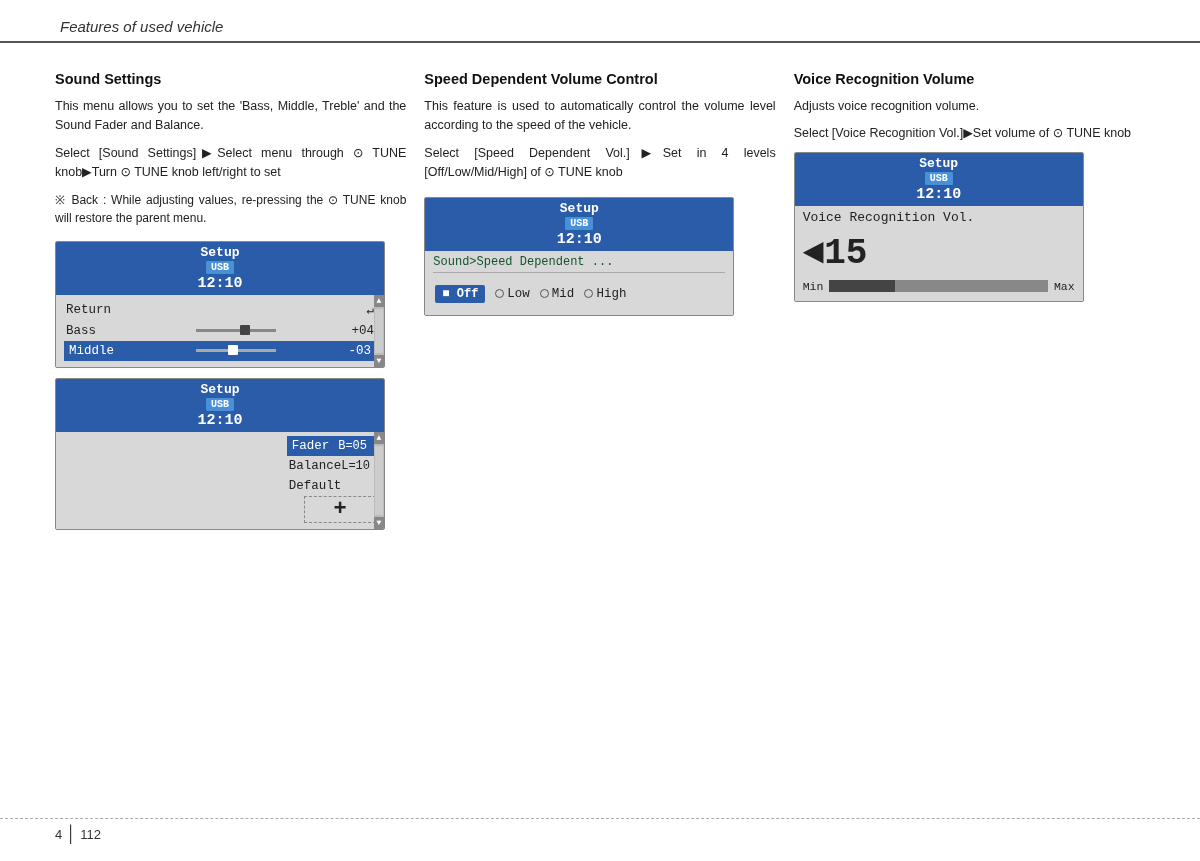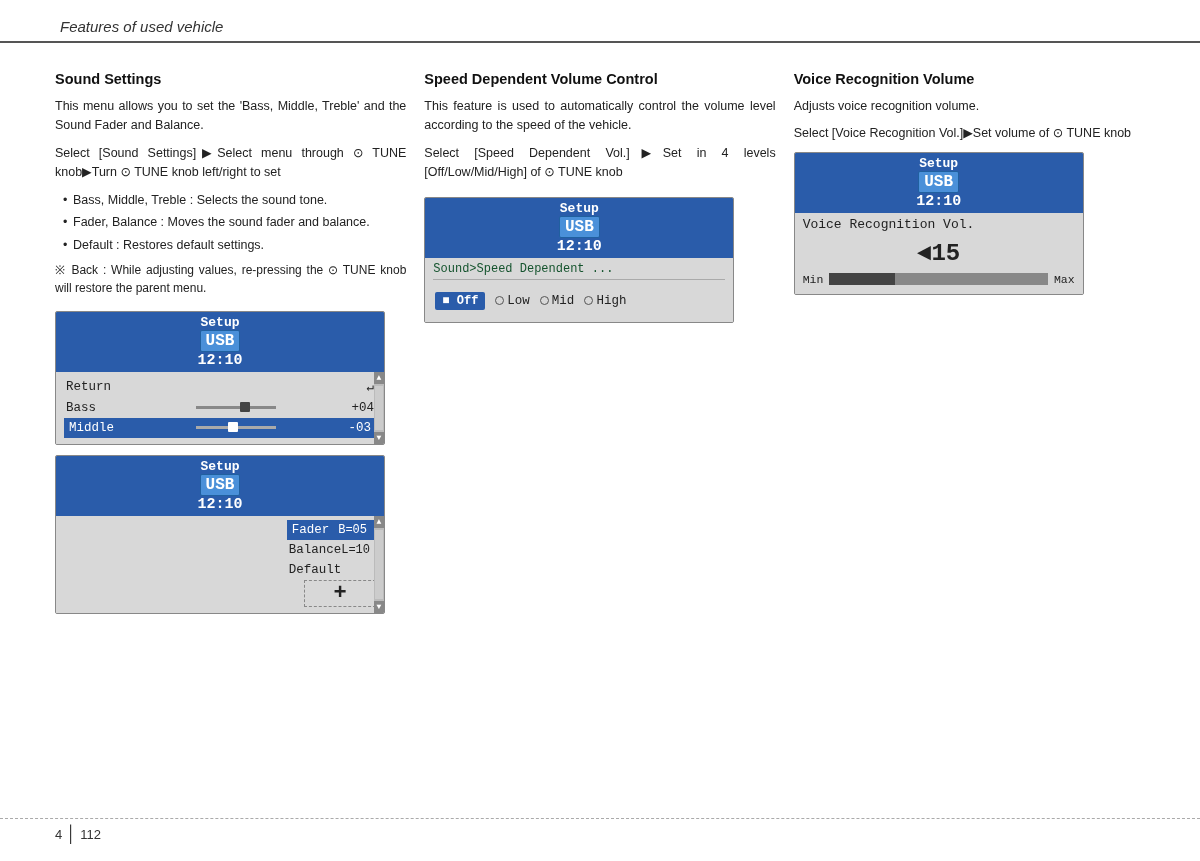--- a/index.html
+++ b/index.html
@@ -98,21 +98,21 @@
       justify-content: space-between;
       padding: 3px 8px;
       font-size: 13px;
       font-weight: bold;
       flex-direction: column;
     }
     .screen-header .usb-badge {
       background: #4a90d9;
       border: 1px solid #2060a0;
       color: #fff;
-      font-size: 16px;
+      font-size: 10px;
       padding: 1px 5px;
       border-radius: 2px;
       font-weight: bold;
     }
     .screen-header .time {
       font-size: 15px;
       font-weight: bold;
       color: #fff;
     }
 
@@ -311,22 +311,21 @@
       background: #d8d8d8;
       padding: 4px 8px 8px 8px;
     }
     .voice-title-row {
       font-size: 13px;
       font-family: 'Courier New', monospace;
       margin-bottom: 8px;
       color: #222;
     }
     .voice-number {
-      text-align: center;
-      font-size: 24px;
+      font-size: 36px;
       font-family: 'Courier New', monospace;
       font-weight: bold;
       margin: 6px 0;
       color: #222;
     }
     .voice-slider-row {
       display: flex;
       align-items: center;
       gap: 6px;
       font-size: 11.5px;
@@ -376,25 +375,20 @@
   <span class="page-header-title">Features of used vehicle</span>
 </div>
 
 <div class="content-area">
 
   <div class="col">
     <div class="col-title">Sound Settings</div>
     <div class="col-body">
       <p>This menu allows you to set the 'Bass, Middle, Treble' and the Sound Fader and Balance.</p>
       <p>Select [Sound Settings]▶Select menu through ⊙ TUNE knob▶Turn ⊙ TUNE knob left/right to set</p>
-      <ul class="bullet-list">
-        <li>Bass, Middle, Treble : Selects the sound tone.</li>
-        <li>Fader, Balance : Moves the sound fader and balance.</li>
-        <li>Default : Restores default settings.</li>
-      </ul>
       <p class="note-line">※ Back : While adjusting values, re-pressing the ⊙ TUNE knob will restore the parent menu.</p>
     </div>
 
     <div class="screen-box screen-sound1 screen-with-scroll">
       <div class="screen-header">
         <span>Setup</span>
         <span class="usb-badge">USB</span>
         <span class="time">12:10</span>
       </div>
       <div style="display:flex; position:relative;">

